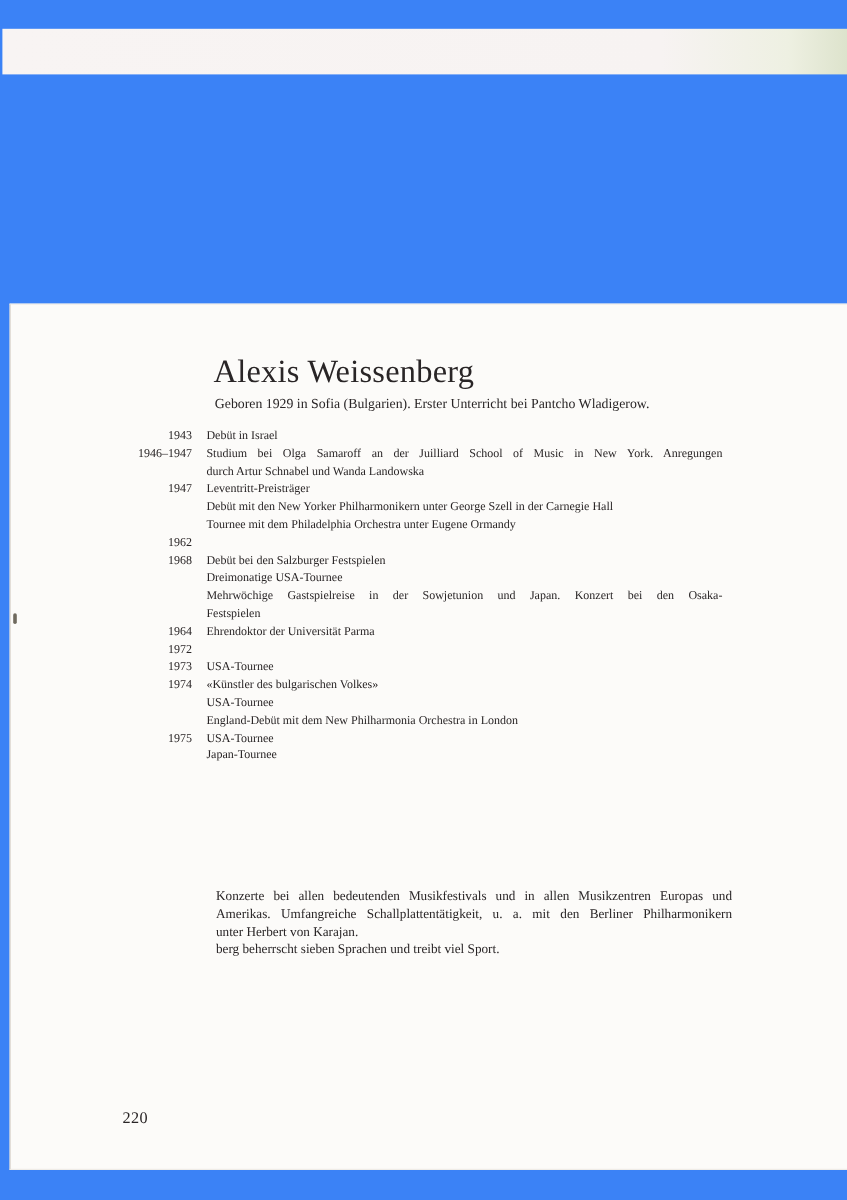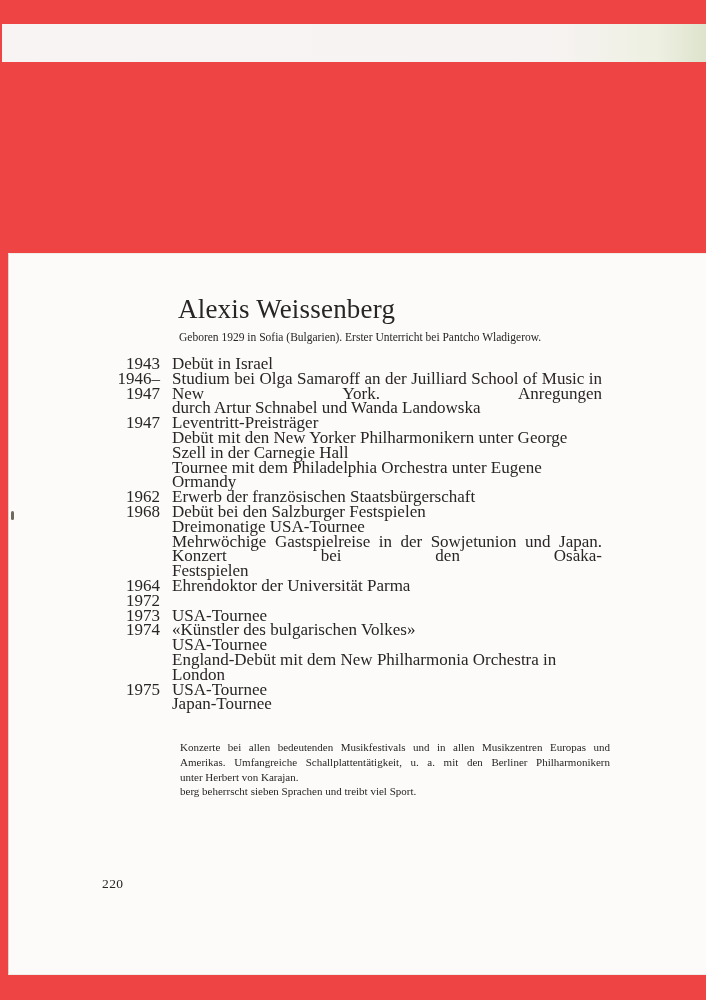--- a/index.html
+++ b/index.html
@@ -1,20 +1,20 @@
 <!DOCTYPE html>
 <html lang="de"><head>
 <meta charset="utf-8">
 <style>
   html, body { margin: 0; padding: 0; background: #ffffff; }
   .stage {
     position: relative;
     width: 706px;
     height: 1000px;
-    background: #ef4444;
+    background: #3b82f6;
     overflow: hidden;
     font-family: "Liberation Serif", "DejaVu Serif", serif;
     color: #29252​6;
     color: #292526;
   }
   
   .top-band {
     position: absolute;
     left: 2px; top: 24px;
     width: 704px; height: 38px;
@@ -49,38 +49,38 @@
   .subtitle {
     position: absolute;
     left: 179px; top: 331px;
     font-size: 11.5px;
     white-space: nowrap;
   }
   .timeline {
     position: absolute;
     left: 95px; top: 357px;
     width: 515px;
-    font-size: 17px;
+    font-size: 10px;
     line-height: 14.8px;
   }
   .t-row { display: flex; align-items: flex-start; }
   .t-year { width: 65px; flex: none; text-align: right; }
   .t-ev { width: 430px; margin-left: 12px; }
   
   .full { text-align: justify; text-align-last: justify; }
   .paras {
     position: absolute;
     left: 180px; top: 740px;
     width: 430px;
     font-size: 11px;
     line-height: 14.8px;
   }
   .pageno {
     position: absolute;
-    left: 102px; top: 876px;
+    left: 102px; top: 924px;
     font-size: 13.5px;
     letter-spacing: 0.4px;
   }
 </style>
 </head>
 <body>
 
 <div class="stage">
 
   <div class="top-band"></div>
@@ -114,23 +114,20 @@
       <div class="t-ev">
         <div>Leventritt-Preisträger</div>
         <div>Debüt mit den New Yorker Philharmonikern unter George Szell in der Carnegie Hall</div>
         <div>Tournee mit dem Philadelphia Orchestra unter Eugene Ormandy</div>
       </div>
     </div>
 
 
     <div class="t-row">
       <div class="t-year">1962</div>
-      <div class="t-ev">
-        <div>Erwerb der französischen Staatsbürgerschaft</div>
-      </div>
     </div>
 
 
     <div class="t-row">
       <div class="t-year">1968</div>
       <div class="t-ev">
         <div>Debüt bei den Salzburger Festspielen</div>
         <div>Dreimonatige USA-Tournee</div>
         <div class="full">Mehrwöchige Gastspielreise in der Sowjetunion und Japan. Konzert bei den Osaka-</div>
         <div>Festspielen</div>

